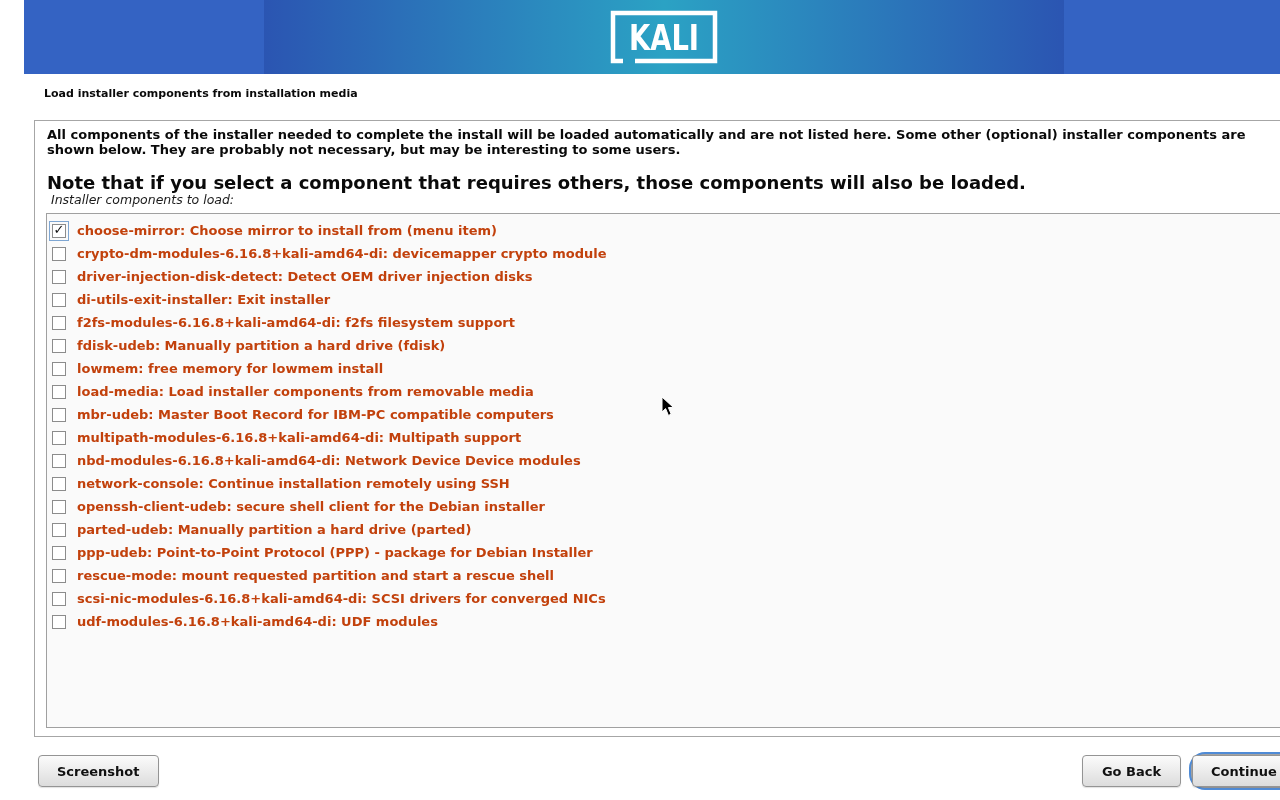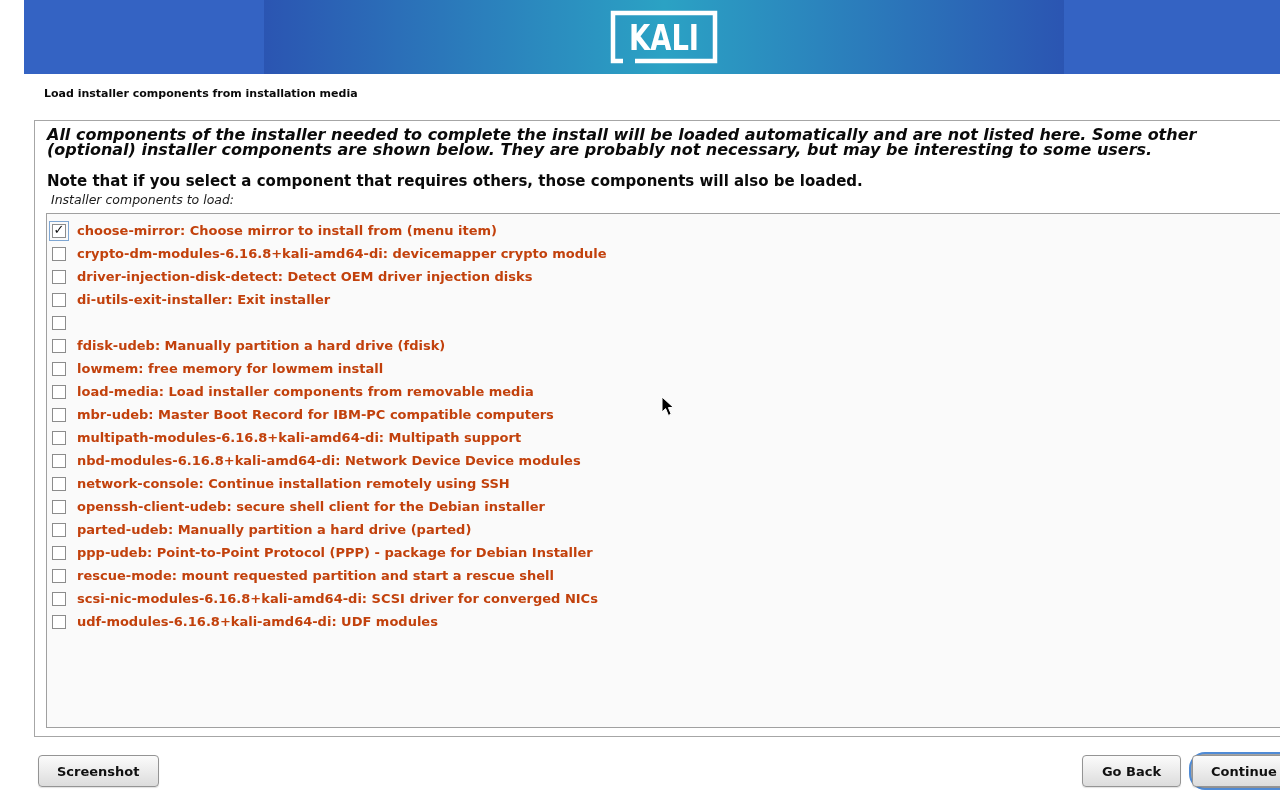--- a/index.html
+++ b/index.html
@@ -13,23 +13,23 @@
                  background:linear-gradient(90deg,#2b55b2 0%,#2ba2c4 50%,#2b55b2 100%); }
   .logo { position:absolute; left:584px; top:8px; width:112px; height:58px; }
 
   
   .page-title { position:absolute; left:20px; top:87px; font-size:11px; font-weight:bold; color:#0a0a0a; }
 
   
   .frame { position:absolute; left:10px; top:120px; width:1260px; height:617px;
            border:1px solid #a6a6a6; background:#ffffff; }
   .intro { position:absolute; left:12px; top:6px; width:1218px;
-           font-size:16px; font-weight:bold; color:#0a0a0a; line-height:15px;font-style:italic; }
+           font-size:13px; font-weight:bold; color:#0a0a0a; line-height:15px; }
   .note  { position:absolute; left:12px; top:51px; width:1218px;
-           font-size:15px; font-weight:bold; color:#0a0a0a; }
+           font-size:18px; font-weight:bold; color:#0a0a0a; }
   .list-label { position:absolute; left:16px; top:71px; font-size:12.5px; font-style:italic; color:#1a1a1a;text-align:center; }
 
   
   .listbox { position:absolute; left:11px; top:92px; width:1237px; height:515px;
              border:1px solid #a0a0a0; background:#fafafa; overflow:hidden; padding-top:5px; }
   .row { display:flex; align-items:center; height:23px; padding-left:5px; }
   .checkbox { position:relative; width:14px; height:14px; border:1px solid #8c8c8c;
               background:#ffffff; flex:0 0 auto; margin-right:11px;
               display:flex; align-items:center; justify-content:center; }
   .checkbox .tick { display:none; font-size:13px; font-weight:bold; color:#111; line-height:1;
@@ -99,20 +99,21 @@
       <span class="checkbox">
         
       </span>
       <span class="label">di-utils-exit-installer: Exit installer</span>
     </div>
 
     <div class="row">
       <span class="checkbox">
         
       </span>
+      <span class="label">f2fs-modules-6.16.8+kali-amd64-di: f2fs filesystem support</span>
     </div>
 
     <div class="row">
       <span class="checkbox">
         
       </span>
       <span class="label">fdisk-udeb: Manually partition a hard drive (fdisk)</span>
     </div>
 
     <div class="row">
@@ -183,21 +184,21 @@
       <span class="checkbox">
         
       </span>
       <span class="label">rescue-mode: mount requested partition and start a rescue shell</span>
     </div>
 
     <div class="row">
       <span class="checkbox">
         
       </span>
-      <span class="label">scsi-nic-modules-6.16.8+kali-amd64-di: SCSI driver for converged NICs</span>
+      <span class="label">scsi-nic-modules-6.16.8+kali-amd64-di: SCSI drivers for converged NICs</span>
     </div>
 
     <div class="row">
       <span class="checkbox">
         
       </span>
       <span class="label">udf-modules-6.16.8+kali-amd64-di: UDF modules</span>
     </div>
   </div>
   </div>

